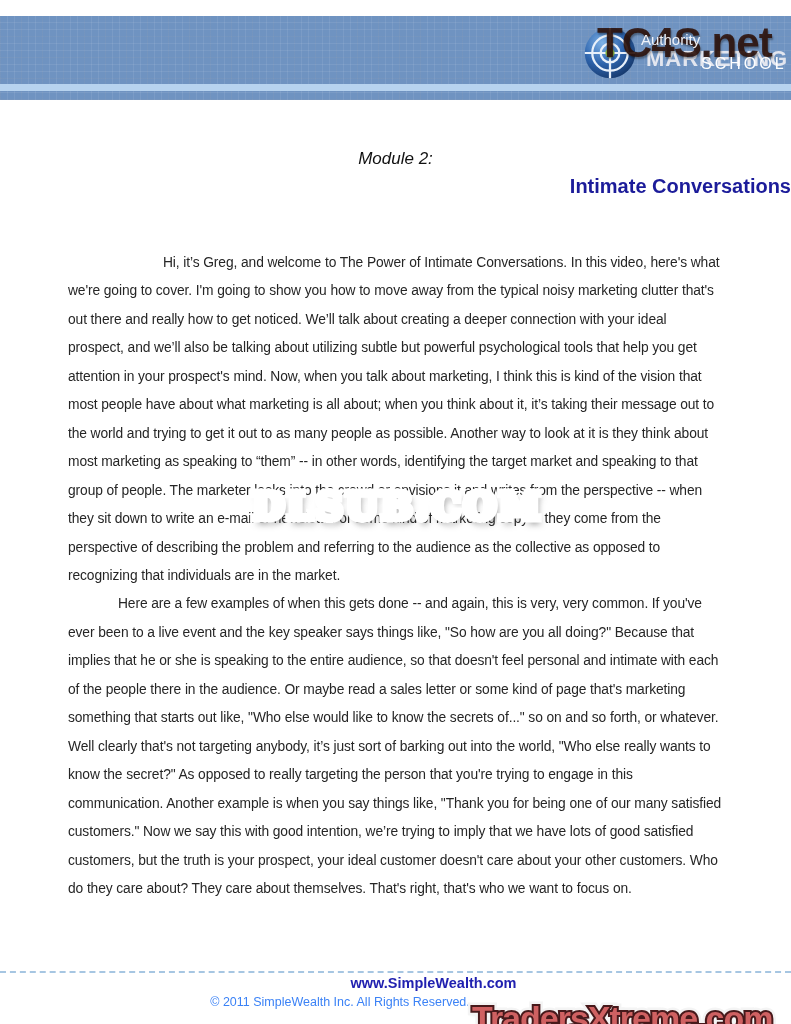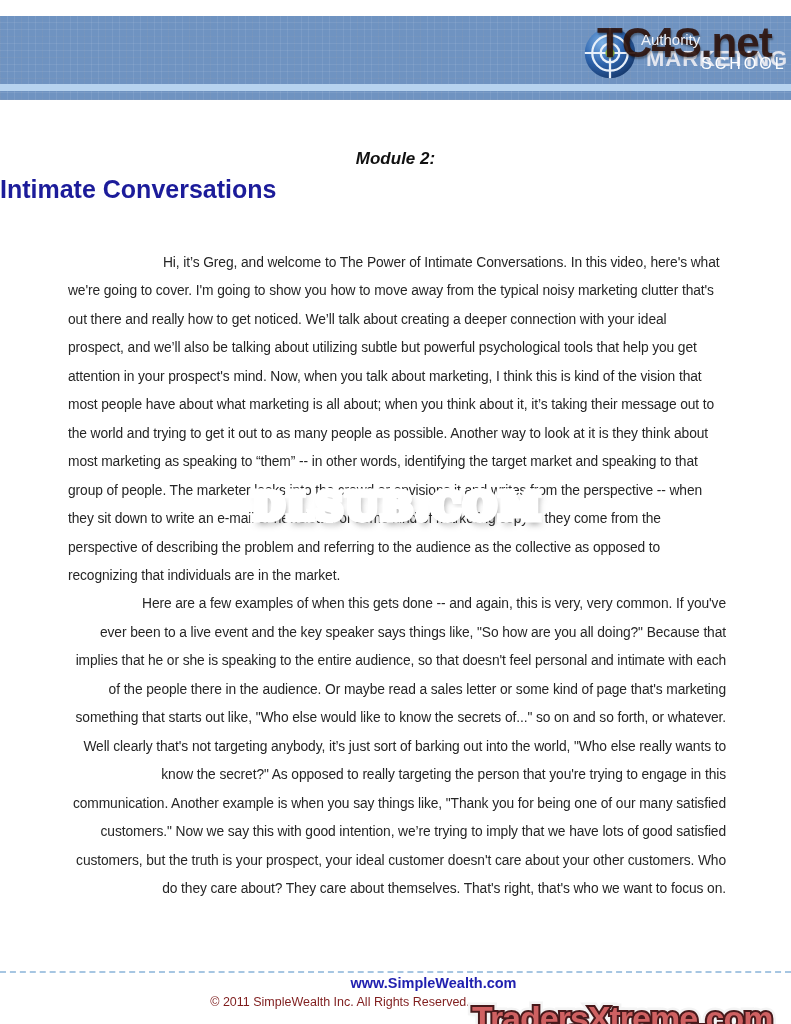--- a/index.html
+++ b/index.html
@@ -54,42 +54,42 @@
     color: rgba(44,16,8,0.88);
     transform: scaleX(0.98); transform-origin: left top;
     text-shadow: 1px 2px 2px rgba(0,0,0,0.35);
     white-space: nowrap;
   }
 
   
   .module-label {
     position: absolute; top: 149px; left: 0;
     width: 791px; text-align: center;
-    font-size: 17px; font-weight: bold; font-style: italic;
+    font-size: 17px; font-weight: normal; font-style: italic;
     color: #111111;
   }
   .doc-title {
     position: absolute; top: 175px; left: 0;
-    width: 791px; text-align: left;
-    font-size: 25px; font-weight: bold;
+    width: 791px; text-align: right;
+    font-size: 20px; font-weight: bold;
     color: #1c1c9a;
     margin: 0;
   }
 
   
   .content {
     position: absolute; left: 68px; top: 249px;
     width: 658px;
     font-size: 13.8px; line-height: 28.45px; letter-spacing: -0.1px;
     color: #262626;
     text-align: left;
   }
   .content p { margin: 0; }
   .para-1 { text-indent: 95px; }
-  .para-2 { text-indent: 50px; text-align: right; }
+  .para-2 { text-indent: 50px; }
 
   
   .dlsub {
     position: absolute; left: 252px; top: 484px; z-index: 6;
     font-family: "DejaVu Serif", serif;
     font-size: 37px; font-weight: bold; letter-spacing: 3px;
     white-space: nowrap;
     background: linear-gradient(#ef5a60 0%, #d4262e 45%, #a31118 100%);
     -webkit-background-clip: text;
     background-clip: text;
@@ -114,21 +114,21 @@
     width: 791px; text-align: center;
     font-size: 14.5px; font-weight: bold;
     color: #2121b0;
     cursor: pointer;
     margin-left: 38px;
   }
   .footer-copy {
     position: absolute; top: 995px; left: 0;
     width: 680px; text-align: center;
     font-size: 12.5px;
-    color: #7f1d1d;
+    color: #3b82f6;
   }
 
   
   .traders {
     position: absolute; left: 472px; top: 977px; z-index: 7;
     font-size: 34px; font-weight: bold; letter-spacing: -1px;
     white-space: nowrap;
     color: #cf6162;
     margin-top: 22px;
   }

